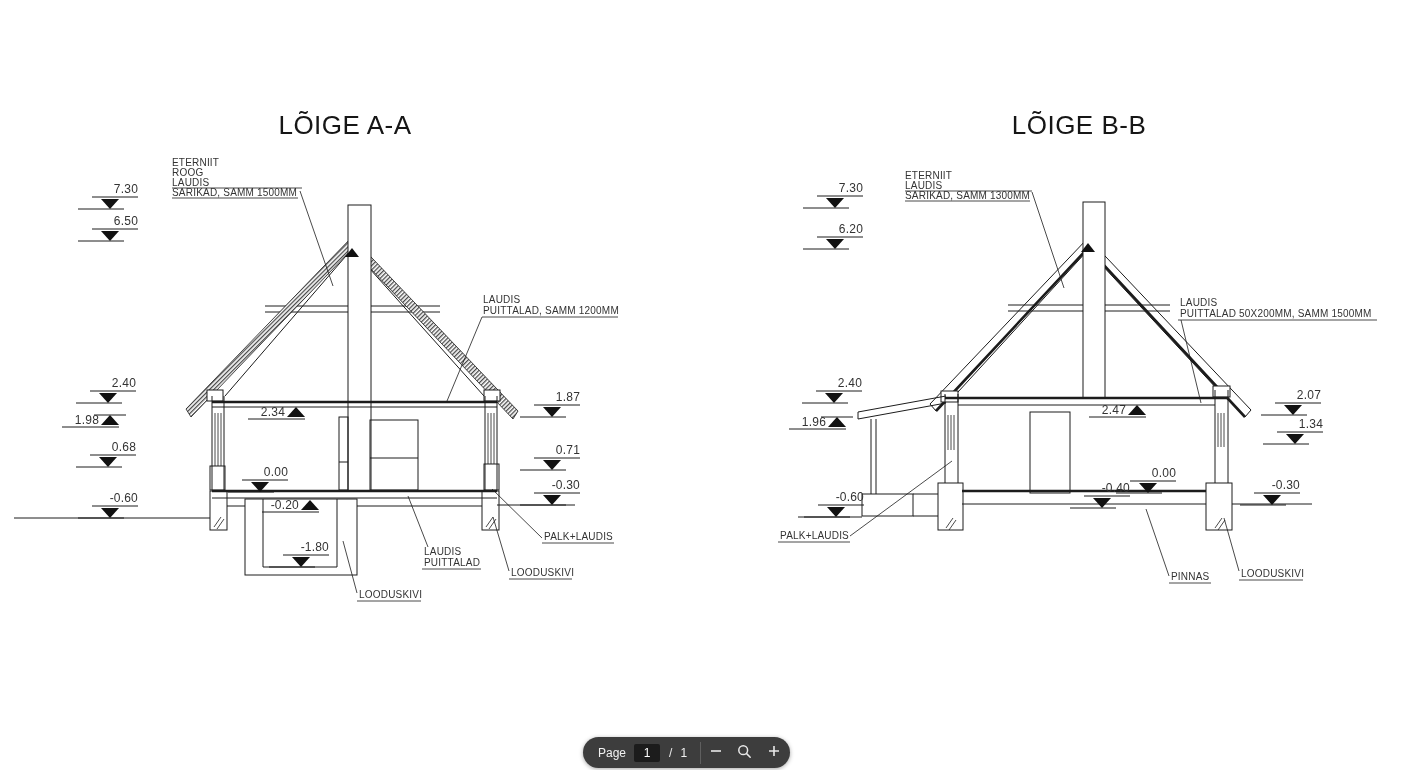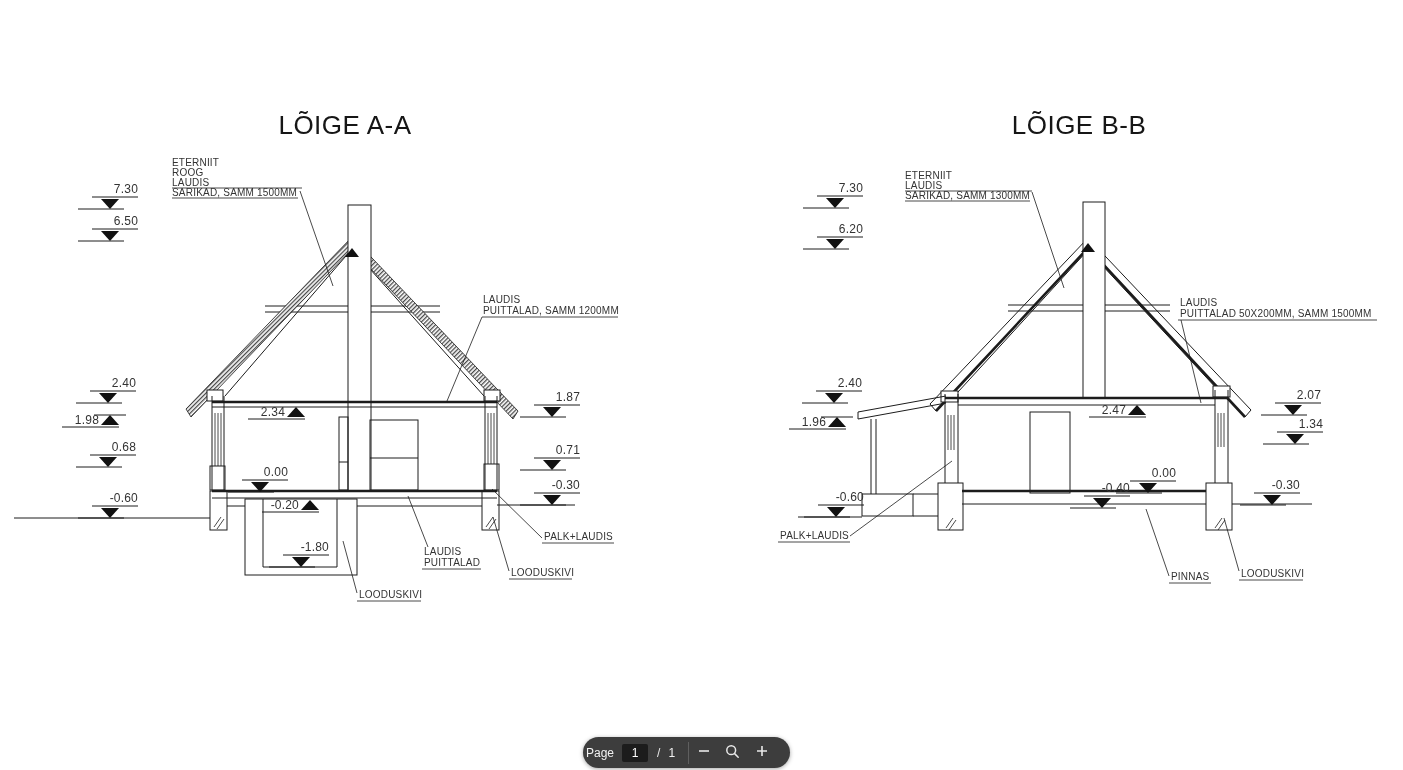--- a/index.html
+++ b/index.html
@@ -7,21 +7,21 @@
   .ln{stroke:#1c1c1c;stroke-width:1;fill:none;}
   .thick{stroke-width:2.6;}
   .thin{stroke-width:0.8;}
   .wht{fill:#ffffff;stroke:#1c1c1c;stroke-width:1;}
   .tri{fill:#111;stroke:none;}
   .txt text{fill:#333;font-size:10px;letter-spacing:0.2px;stroke:none;}
   .txt text.elev{font-size:12px;}
   .txt text.title{font-size:26px;fill:#161616;letter-spacing:0.5px;}
   
   .toolbar{position:absolute;left:583px;top:737px;width:207px;height:31px;background:#3d3d3d;border-radius:16px;display:flex;align-items:center;color:#f1f1f1;font-size:12px;box-shadow:0 1px 4px rgba(0,0,0,.35);}
-  .toolbar .page-label{margin-left:3px;}
+  .toolbar .page-label{margin-left:15px;}
   .toolbar .page-input{width:26px;height:18px;margin-left:8px;background:#1c1c1c;border:none;border-radius:2px;color:#fff;font-size:12px;text-align:center;font-family:"Liberation Sans",sans-serif;padding:0;}
   .toolbar .sep{margin:0 8px 0 9px;color:#e8e8e8;}
   .toolbar .divider{width:1px;height:22px;background:#5f5f5f;margin-left:13px;}
   .toolbar .tbtn{width:29px;height:31px;display:flex;align-items:center;justify-content:center;background:transparent;border:none;cursor:pointer;padding:0;}
 </style>
 </head>
 <body>
 
 <svg id="canvas" width="1403" height="770" viewBox="0 0 1403 770">
   <defs>

